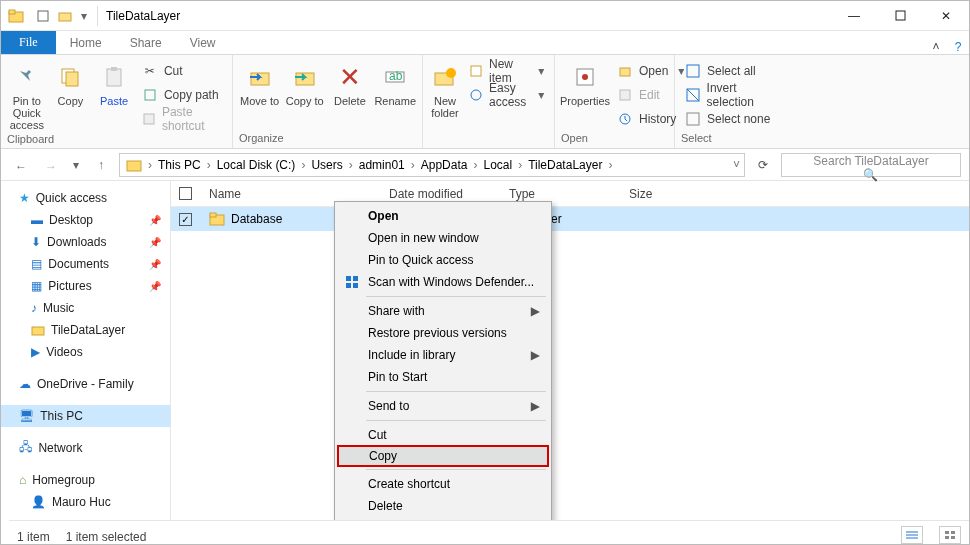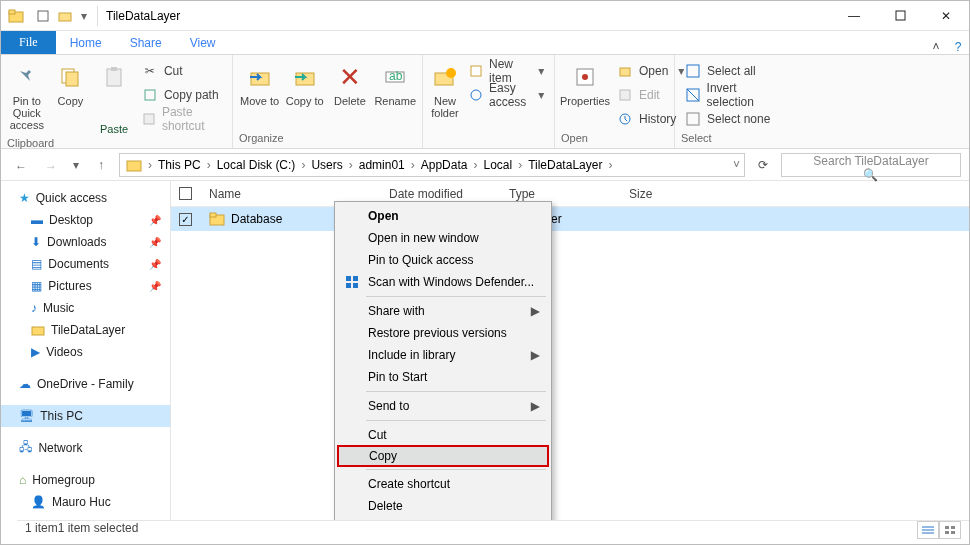--- a/index.html
+++ b/index.html
@@ -5,31 +5,31 @@
 * { margin: 0; padding: 0; box-sizing: border-box; font-family: "Segoe UI", Arial, sans-serif; font-size: 12px; }
 body { width: 970px; height: 545px; background: #fff; overflow: hidden; position: relative; border: 1px solid #bbb; }
 .titlebar { height: 30px; display: flex; align-items: center; background: #fff; border-bottom: 1px solid #e5e5e5; }
 .titlebar .folder-ico { width: 30px; display:flex; justify-content:center; }
 .titlebar .qat { display:flex; gap:6px; padding:0 4px; }
 .titlebar .qat span { width:16px; height:16px; display:inline-flex; align-items:center; justify-content:center; color:#555; }
 .titlebar .sep { width:1px; height:20px; background:#ddd; margin:0 6px; }
 .titlebar .title { flex:1; font-size:12px; color:#000; padding-left:2px; }
 .titlebar .winbtn { width:46px; height:30px; display:flex; align-items:center; justify-content:center; color:#222; }
 .tabs { height:24px; display:flex; align-items:flex-end; background:#fff; border-bottom:1px solid #d9d9d9; }
-.tabs .tab { padding:4px 14px; color:#3b82f6; }
+.tabs .tab { padding:4px 14px; color:#737373; }
 .tabs .tab.file { background:#1979ca; color:#fff; padding:4px 18px;font-family:Liberation Serif, serif; }
 .tabs .spacer { flex:1; }
 .tabs .tab-help { width:22px; text-align:center; color:#1979ca; }
 .tabs .tab-collapse { width:22px; text-align:center; color:#444; }
 .ribbon { height:94px; display:flex; background:#fafafa; border-bottom:1px solid #d9d9d9; }
 .rgroup { display:flex; flex-direction:column; border-right:1px solid #e3e3e3; padding:4px 6px 0 6px; }
 .rgroup .body { flex:1; display:flex; align-items:flex-start; gap:4px; }
 .rgroup .label { text-align:left; font-size:11px; color:#666; padding:2px 0 4px; }
 .bigbtn { display:flex; flex-direction:column; align-items:center; width:48px; padding-top:2px; color:#444; }
-.bigbtn.disabled { color:#14532d;gap:28px; }
+.bigbtn.disabled { color:#1d4ed8; }
 .bigbtn .ico { width:32px; height:32px; display:flex; align-items:center; justify-content:center; font-size:22px; }
 .bigbtn .lbl { font-size:11px; text-align:center; line-height:12px; padding-top:2px; }
 .smalllist { display:flex; flex-direction:column; gap:4px; padding-top:2px; }
 .smbtn { display:flex; align-items:center; gap:6px; font-size:11px; color:#444; padding:0 4px; height:20px; }
 .smbtn .ico { width:16px; height:16px; display:flex; align-items:center; justify-content:center; }
 .addr { height:32px; display:flex; align-items:center; gap:6px; padding:0 8px; border-bottom:1px solid #e5e5e5; }
 .addr .navbtn { width:24px; height:24px; display:flex; align-items:center; justify-content:center; color:#666; border-radius:3px; }
 .addr .path { flex:1; height:24px; border:1px solid #ccc; display:flex; align-items:center; padding:0 2px; gap:0; }
 .addr .crumb { display:flex; align-items:center; padding:0 4px; height:100%; }
 .addr .chev { color:#777; padding:0 2px; }
@@ -41,21 +41,21 @@
 .nav .item { display:flex; align-items:center; gap:6px; height:22px; padding:0 8px 0 18px; color:#222; }
 .nav .item.sub { padding-left:30px; }
 .nav .item .pin { margin-left:auto; color:#888; font-size:10px; }
 .nav .item.selected { background:#cce8ff; }
 .nav .gap { height:10px; }
 .content { flex:1; }
 .cols { height:26px; display:flex; align-items:center; border-bottom:1px solid #eaeaea; color:#444; }
 .cols .c { padding:0 8px; display:flex; align-items:center; height:100%; border-right:1px solid transparent; }
 .row { height:24px; display:flex; align-items:center; background:#cce8ff; }
 .row .cell { padding:0 8px; }
-.status { position:absolute; bottom:0; left:16px; right:0; height:24px; border-top:1px solid #e5e5e5; display:flex; align-items:flex-start; padding:0 8px; color:#444; background:#fff; }
+.status { position:absolute; bottom:0; left:8px; right:0; height:24px; border-top:1px solid #e5e5e5; display:flex; align-items:flex-end; padding:0 8px; color:#444; gap:16px; background:#fff; }
 .status .sp { flex:1; }
 .status .viewbtn { width:22px; height:18px; border:1px solid #ccc; display:flex; align-items:center; justify-content:center; }
 .context { position:absolute; top:200px; left:333px; width:218px; background:#f2f2f2; border:1px solid #a7a7a7; box-shadow:3px 3px 6px rgba(0,0,0,.25); padding:3px; }
 .context .mi { height:22px; display:flex; align-items:center; padding-left:30px; padding-right:8px; position:relative; color:#000; }
 .context .mi .arrow { margin-left:auto; color:#555; }
 .context .mi .mico { position:absolute; left:6px; width:16px; height:16px; display:flex; align-items:center; justify-content:center; font-size:12px; }
 .context .mi.bold { font-weight:600; }
 .context .msep { height:1px; background:#d0d0d0; margin:3px 2px 3px 28px; }
 .context .mi.highlight { border:2px solid #d40000; background:#dfe0e0; height:22px; margin:-1px; }
 .checkbox { width:13px; height:13px; border:1px solid #555; display:inline-flex; align-items:center; justify-content:center; }

